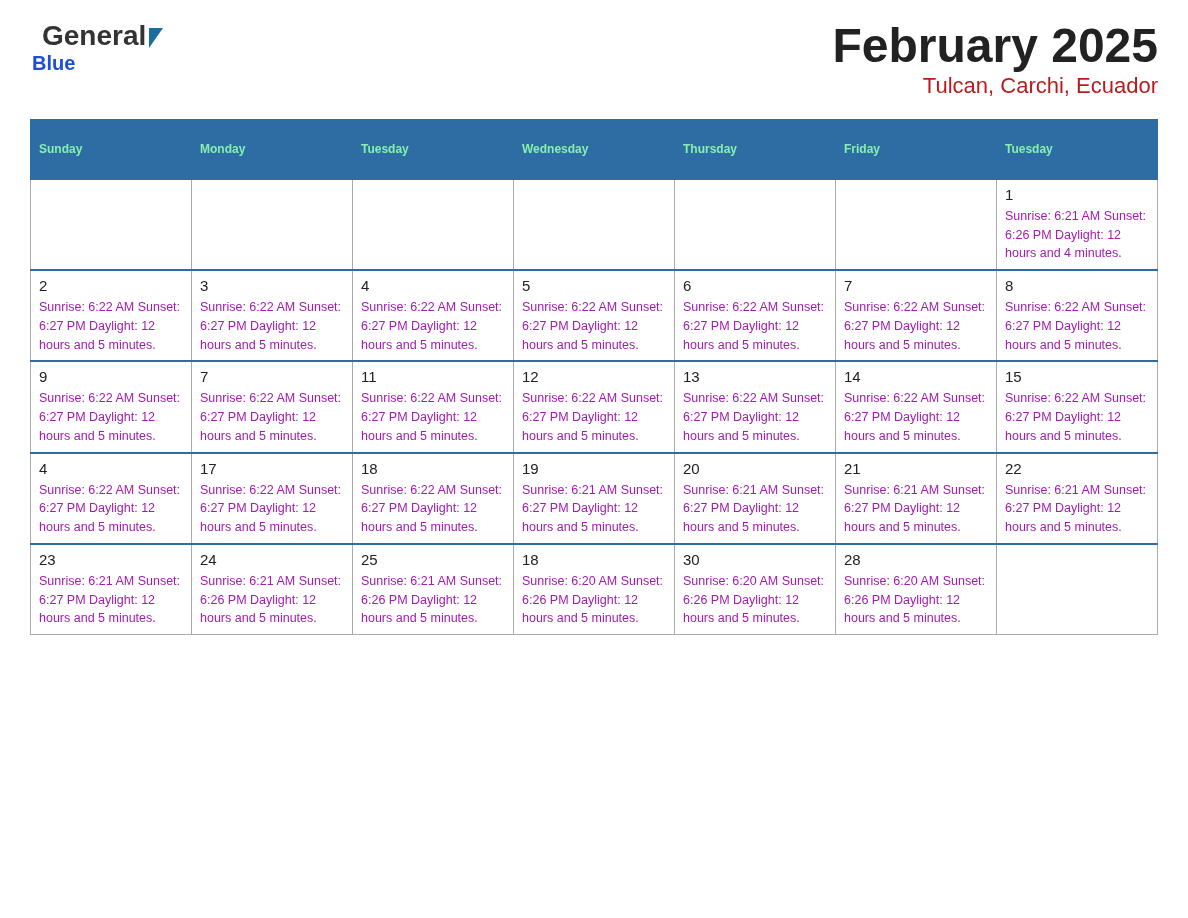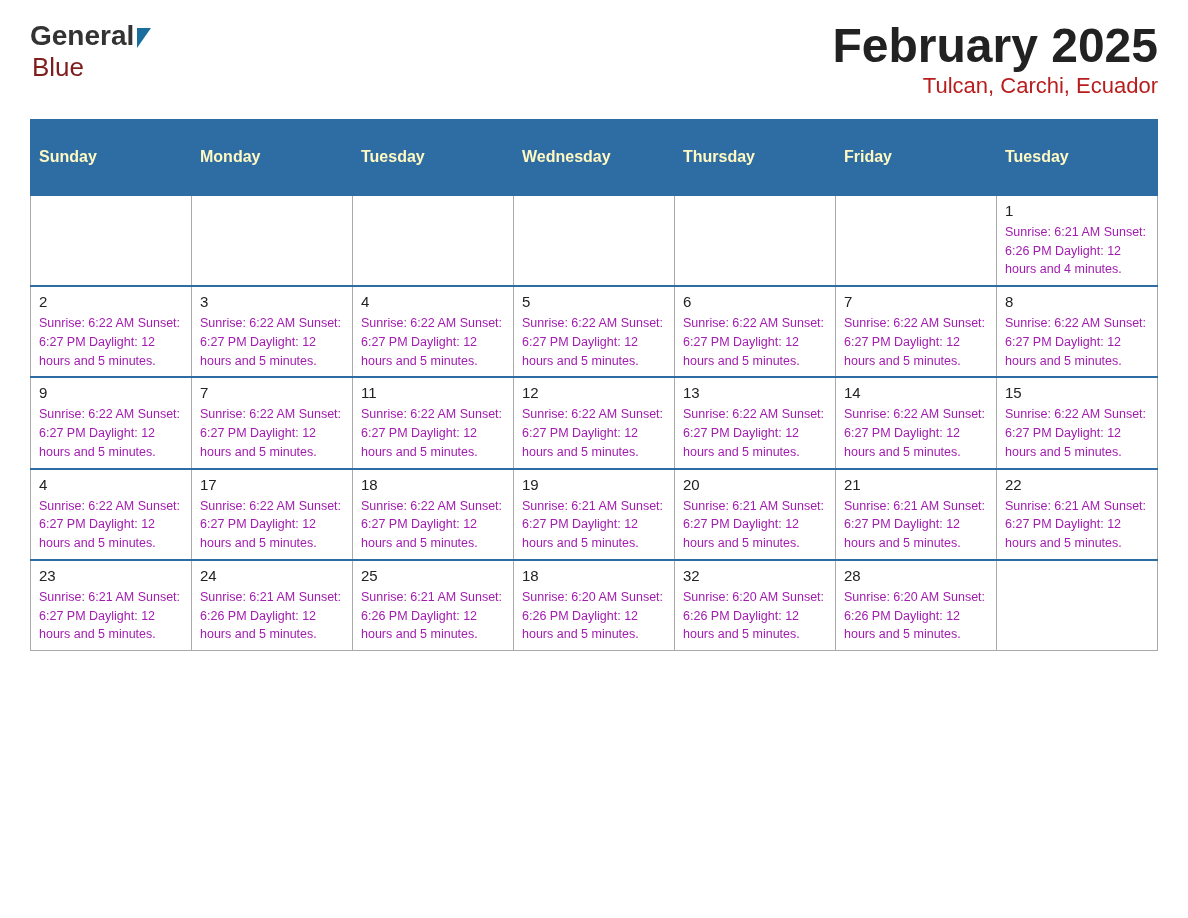--- a/index.html
+++ b/index.html
@@ -35,23 +35,23 @@
       font-size: 22px;
       font-weight: normal;
       color: #b91c1c;
     }
     .calendar {
       width: 100%;
       border-collapse: collapse;
     }
     .calendar th {
       background-color: #2e6da4;
-      color: #fef9c3;
-      padding: 28px 8px;
-      font-size: 16px;
+      color: #86efac;
+      padding: 22px 8px;
+      font-size: 12px;
       font-weight: bold;
       text-align: left;
       border: 1px solid #2e6da4;
     }
     .calendar td {
       width: calc(100% / 7);
       vertical-align: top;
       padding: 6px 8px;
       border: 1px solid #aaa;
       min-height: 100px;
@@ -77,20 +77,21 @@
     .empty-cell {
       background: #f9f9f9;
     }
     .logo-container {
       display: flex;
       flex-direction: column;
     }
     .logo-row1 {
       display: flex;
       align-items: center;
+      margin-left: 12px;
     }
     .logo-triangle {
       display: inline-block;
       width: 0;
       height: 0;
       border-style: solid;
       border-width: 20px 14px 0 0;
       border-color: #1a6e9e transparent transparent transparent;
       margin-left: 3px;
       margin-top: 4px;
@@ -99,21 +100,21 @@
 </head>
 <body>
 
 <div class="header">
   <div class="logo-container">
     <div class="logo-row1">
       <span class="logo-text-general">General</span>
       <span class="logo-triangle"></span>
     </div>
     <div style="display:flex; align-items:center; margin-left: 2px;">
-      <span style="font-size:26px; font-weight:normal; color:#7f1d1d;">Blue</span>
+      <span style="font-size:20px; font-weight:bold; color:#1d4ed8;">Blue</span>
     </div>
   </div>
   <div class="title-area">
     <h1>February 2025</h1>
     <h2>Tulcan, Carchi, Ecuador</h2>
   </div>
 </div>
 
 <table class="calendar">
   <thead>
@@ -293,21 +294,21 @@
 Sunset: 6:26 PM
 Daylight: 12 hours and 5 minutes.</div>
         </td>
         <td>
           <span class="day-number">18</span>
           <div class="day-info">Sunrise: 6:20 AM
 Sunset: 6:26 PM
 Daylight: 12 hours and 5 minutes.</div>
         </td>
         <td>
-          <span class="day-number">32</span>
+          <span class="day-number">30</span>
           <div class="day-info">Sunrise: 6:20 AM
 Sunset: 6:26 PM
 Daylight: 12 hours and 5 minutes.</div>
         </td>
         <td>
           <span class="day-number">28</span>
           <div class="day-info">Sunrise: 6:20 AM
 Sunset: 6:26 PM
 Daylight: 12 hours and 5 minutes.</div>
         </td>

